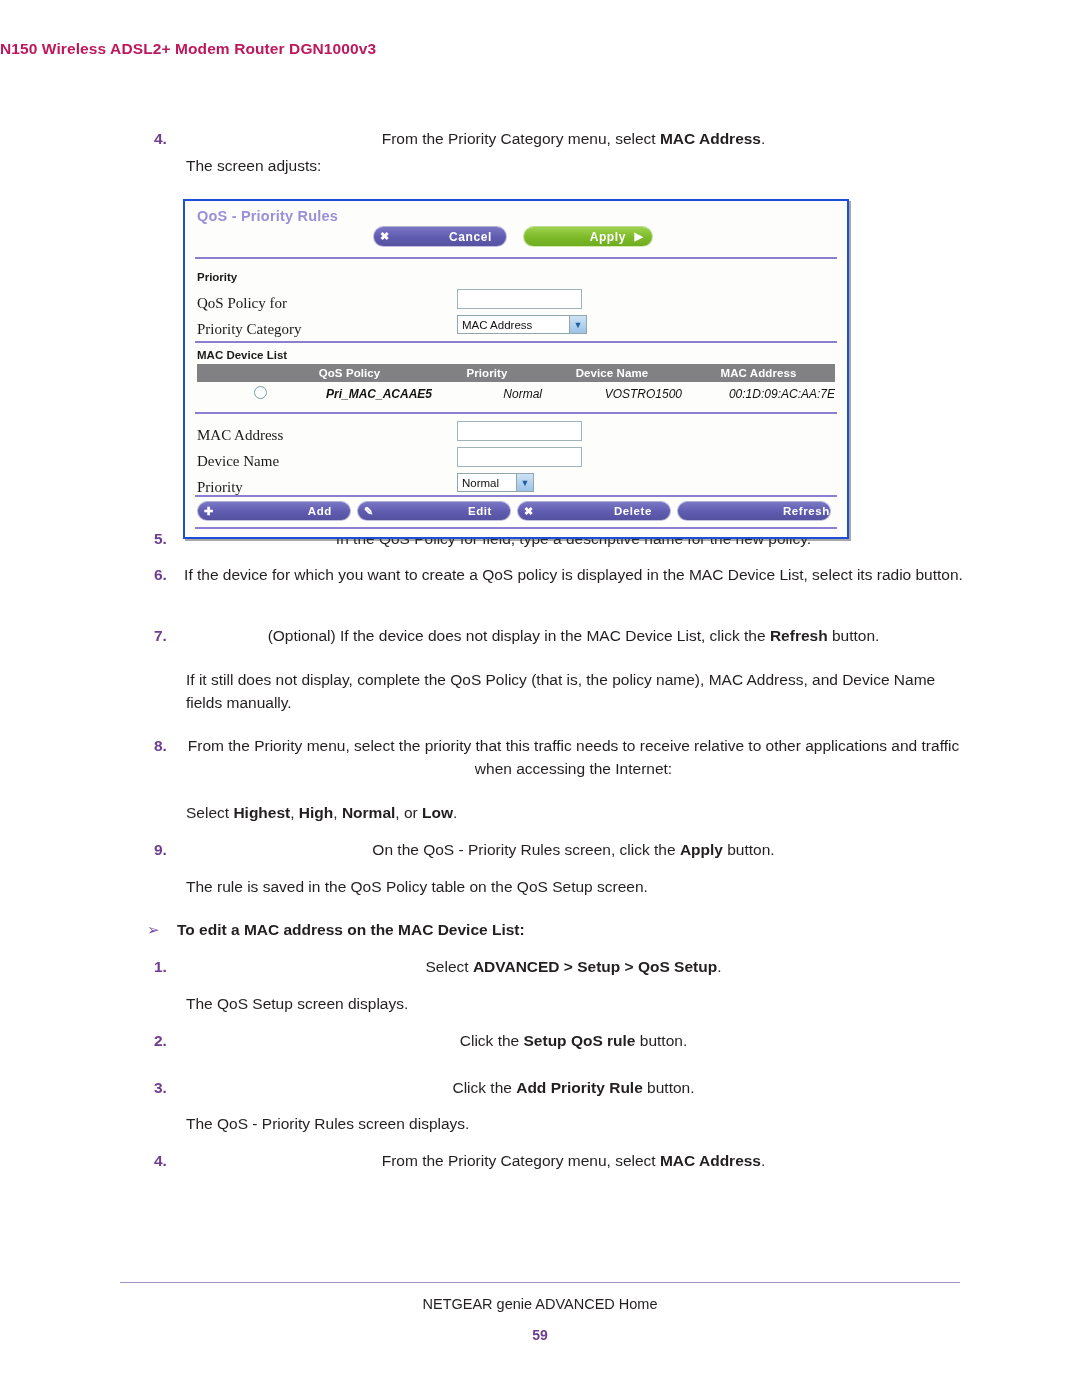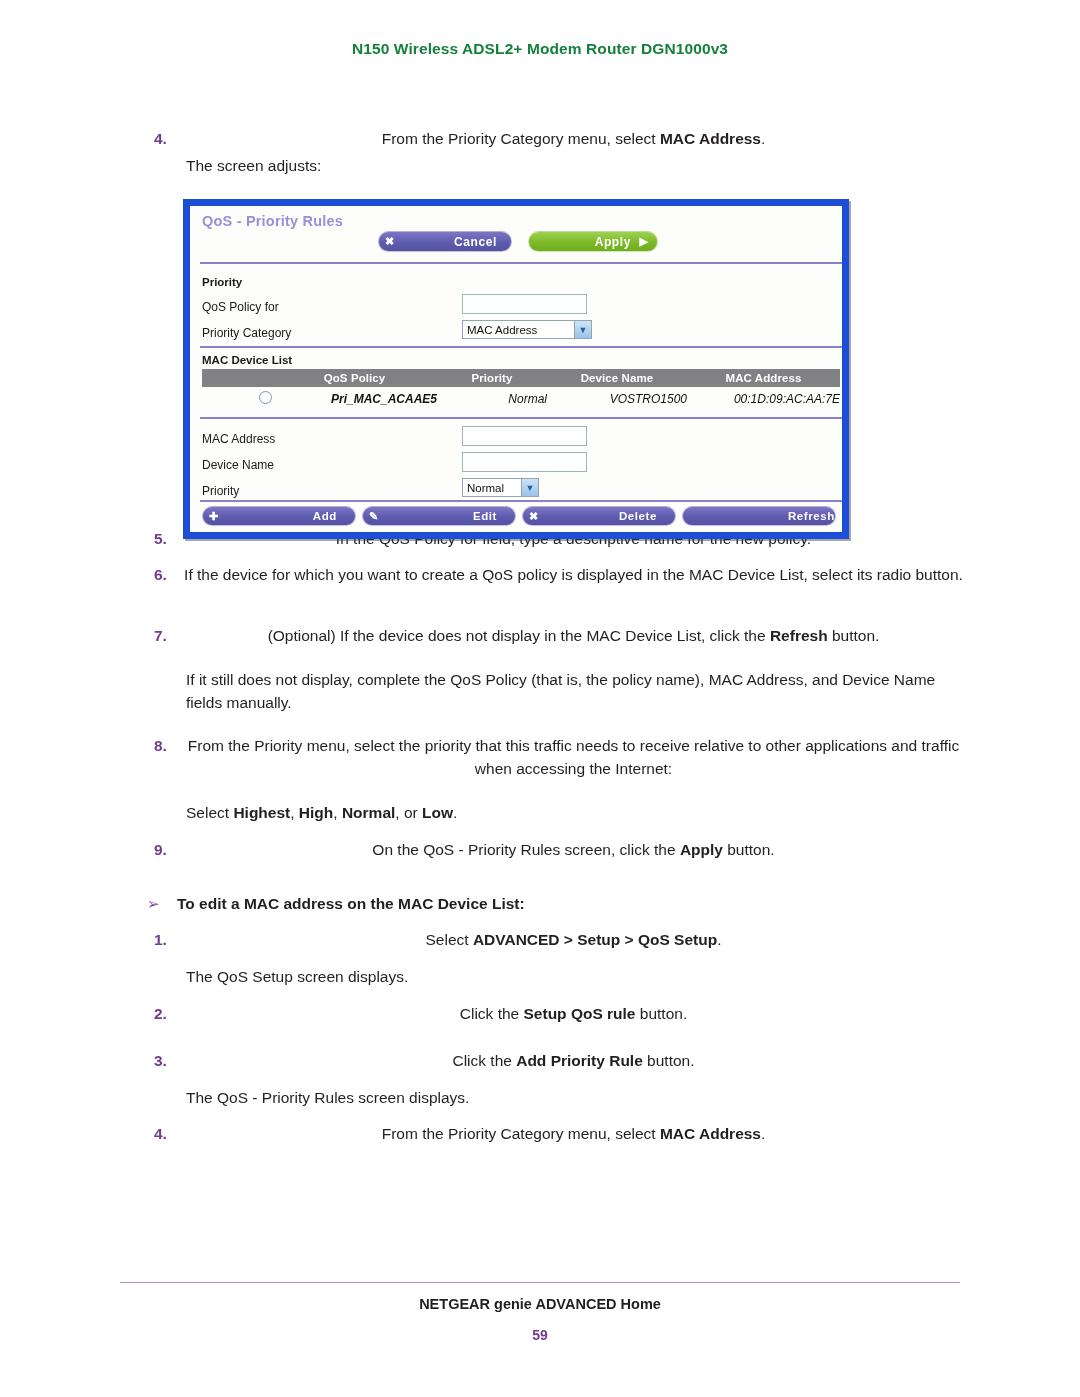--- a/index.html
+++ b/index.html
@@ -15,24 +15,23 @@
     color: #231f20;
     -webkit-font-smoothing: antialiased;
   }
 
   
   .page-header {
     position: absolute;
     top: 40px;
     left: 0;
     width: 1080px;
-    text-align: center;
     font-size: 15.5px;
     font-weight: bold;
-    color: #15803d;
+    color: #be185d;
     letter-spacing: 0.1px;
   }
 
   
   .content {
     position: absolute;
     top: 128px;
     left: 145px;
     width: 825px;
   }
@@ -96,21 +95,21 @@
   }
 
   
   .shot {
     position: absolute;
     top: 199px;
     left: 183px;
     width: 666px;
     height: 340px;
     background: #ffffff;
-    border: 7px solid #1d4ed8;
+    border: 2px solid #1d4ed8;
     box-sizing: border-box;
     box-shadow: 2px 2px 0 rgba(60,60,60,0.45);
     overflow: hidden;
   }
   .shot-inner {
     position: absolute;
     inset: 0;
     background: #fdfdfb;
     padding: 0;
   }
@@ -175,22 +174,23 @@
   }
 
   .sec-label {
     position: absolute;
     font-size: 11.5px;
     font-weight: bold;
     color: #1a1a1a;
   }
   .fld-label {
     position: absolute;
-    font-size: 12px;
+    font-size: 15px;
     color: #1a1a1a;
+    font-family: Liberation Serif, serif;
   }
   .txtbox {
     position: absolute;
     border: 1px solid #9fb3b9;
     background: #ffffff;
     box-sizing: border-box;
   }
   .selbox {
     position: absolute;
     border: 1px solid #8fa7ad;
@@ -278,21 +278,21 @@
     height: 1px;
     background: #a98ec4;
   }
   .footer-title {
     position: absolute;
     top: 1296px;
     left: 0;
     width: 1080px;
     text-align: center;
     font-size: 14.5px;
-    font-weight: bold;
+    font-weight: normal;
     color: #231f20;
   }
   .footer-page {
     position: absolute;
     top: 1327px;
     left: 0;
     width: 1080px;
     text-align: center;
     font-size: 14px;
     font-weight: bold;
@@ -349,20 +349,21 @@
   </div>
   <div class="gap-sm"></div>
 
   <div class="step">
     <div class="step-num">9.</div>
     <div class="step-body">
       <span>On the QoS - Priority Rules screen, click the </span><span class="b">Apply</span><span> button.</span>
     </div>
   </div>
   <div class="gap-sm"></div>
+  <div class="cont">The rule is saved in the QoS Policy table on the QoS Setup screen.</div>
   <div class="gap-md"></div>
 
   <div class="arrow-head">
     <div class="arrow-glyph">➢</div>
     <div class="arrow-text">To edit a MAC address on the MAC Device List:</div>
   </div>
   <div class="gap-sm"></div>
 
   <div class="step">
     <div class="step-num">1.</div>

